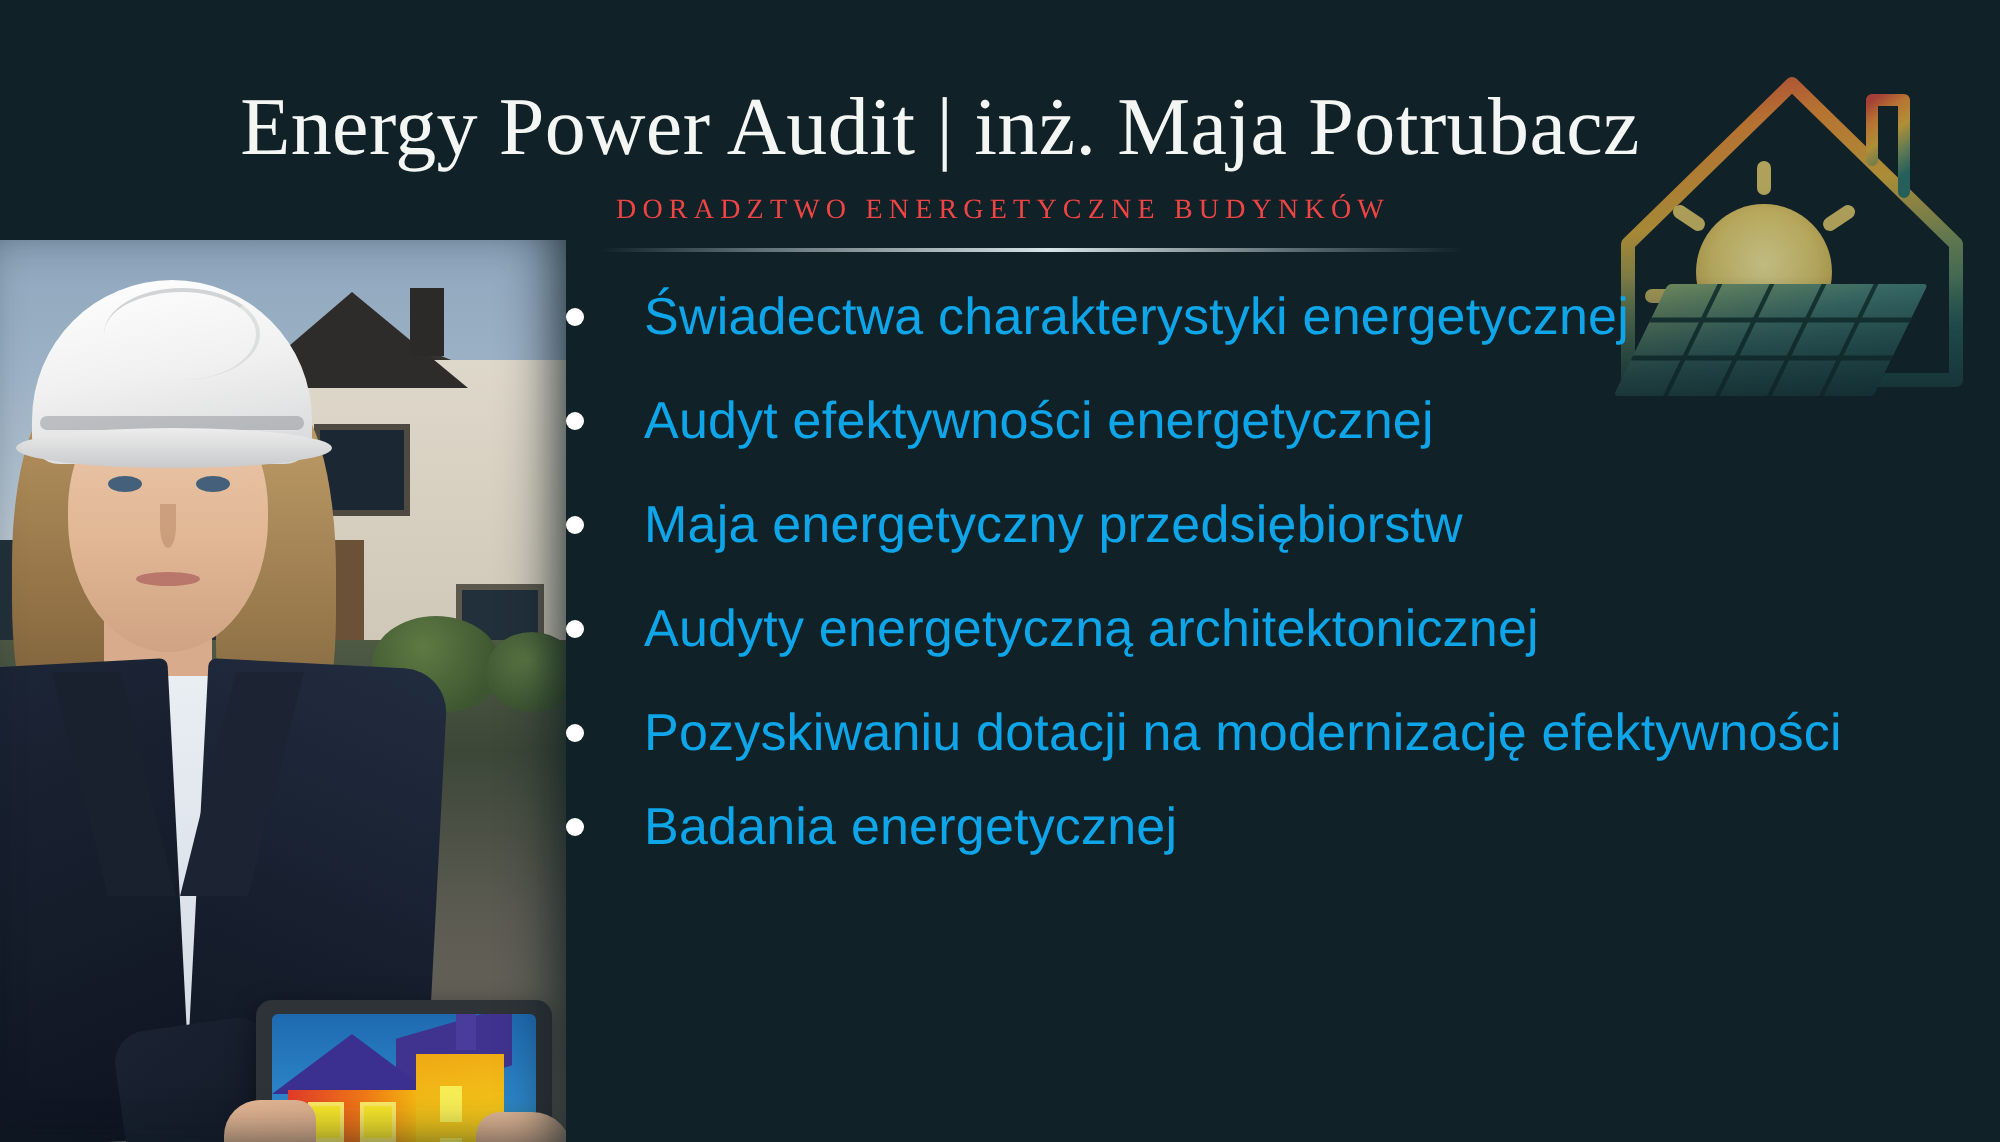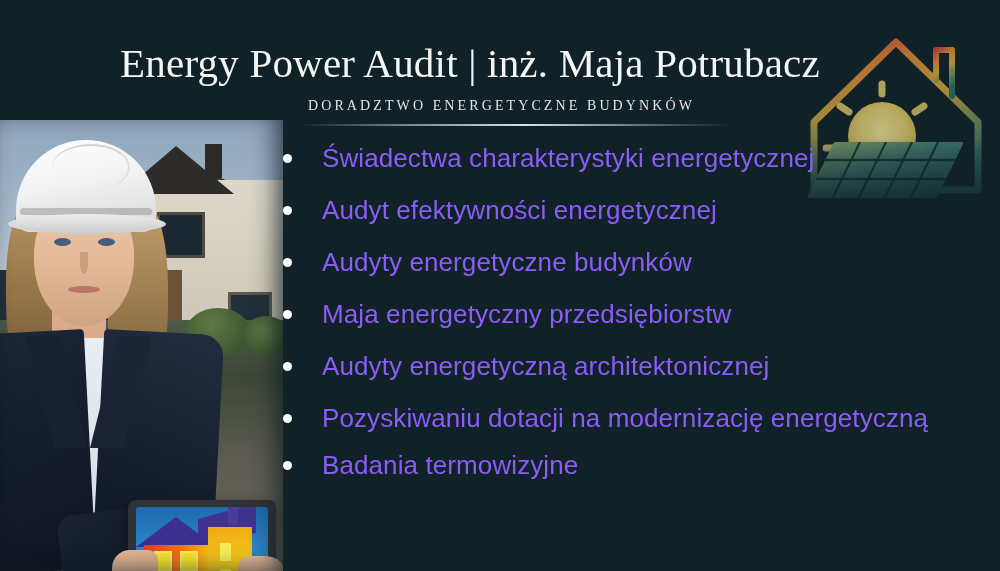--- a/index.html
+++ b/index.html
@@ -36,21 +36,21 @@
     white-space: nowrap;
   }
   #subtitle {
     position: absolute;
     left: 0; top: 98px;
     width: 1000px;
     text-align: center;
     font-family: "Liberation Serif", serif;
     font-size: 14px;
     letter-spacing: 3.1px;
-    color: #e5e5e5;
+    color: #ef4444;
     text-indent: 3px;
   }
   #divider {
     position: absolute;
     left: 300px; top: 124px;
     width: 432px; height: 2px;
     background: linear-gradient(90deg,
         rgba(190,205,210,0) 0%,
         rgba(190,205,210,0.45) 18%,
         rgba(225,238,242,0.95) 52%,
@@ -279,21 +279,21 @@
     flex: 0 0 auto;
     width: 9px; height: 9px;
     border-radius: 50%;
     background: #ffffff;
     margin: 14px 30px 0 5px;
   }
   .bullet-text {
     flex: 1 1 auto;
     font-size: 26px;
     line-height: 37px;
-    color: #8b5cf6;
+    color: #0ea5e9;
     letter-spacing: 0.1px;
   }
   .bullet.tall { margin-bottom: 10px; }
 </style>
 </head>
 <body>
 
 <div id="banner">
 
   <div id="logo">
@@ -421,33 +421,29 @@
     <div class="bullet">
       <span class="bullet-dot"></span>
       <span class="bullet-text">Świadectwa charakterystyki energetycznej</span>
     </div>
     <div class="bullet">
       <span class="bullet-dot"></span>
       <span class="bullet-text">Audyt efektywności energetycznej</span>
     </div>
     <div class="bullet">
       <span class="bullet-dot"></span>
-      <span class="bullet-text">Audyty energetyczne budynków</span>
+      <span class="bullet-text">Maja energetyczny przedsiębiorstw</span>
     </div>
     <div class="bullet">
       <span class="bullet-dot"></span>
-      <span class="bullet-text">Maja energetyczny przedsiębiorstw</span>
+      <span class="bullet-text">Audyty energetyczną architektonicznej</span>
+    </div>
+    <div class="bullet tall">
+      <span class="bullet-dot"></span>
+      <span class="bullet-text">Pozyskiwaniu dotacji na modernizację efektywności</span>
     </div>
     <div class="bullet">
       <span class="bullet-dot"></span>
-      <span class="bullet-text">Audyty energetyczną architektonicznej</span>
-    </div>
-    <div class="bullet tall">
-      <span class="bullet-dot"></span>
-      <span class="bullet-text">Pozyskiwaniu dotacji na modernizację energetyczną</span>
-    </div>
-    <div class="bullet">
-      <span class="bullet-dot"></span>
-      <span class="bullet-text">Badania termowizyjne</span>
+      <span class="bullet-text">Badania energetycznej</span>
     </div>
   </div>
 
 </div>
 
 </body></html>

